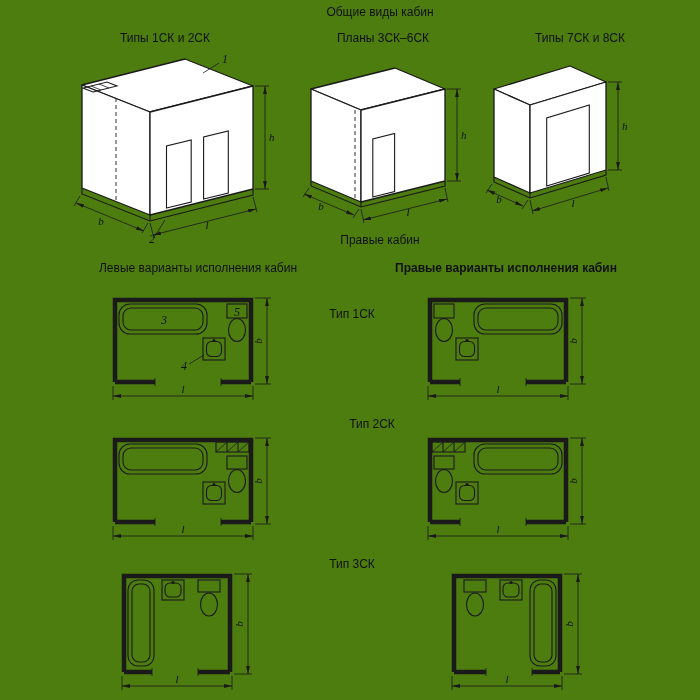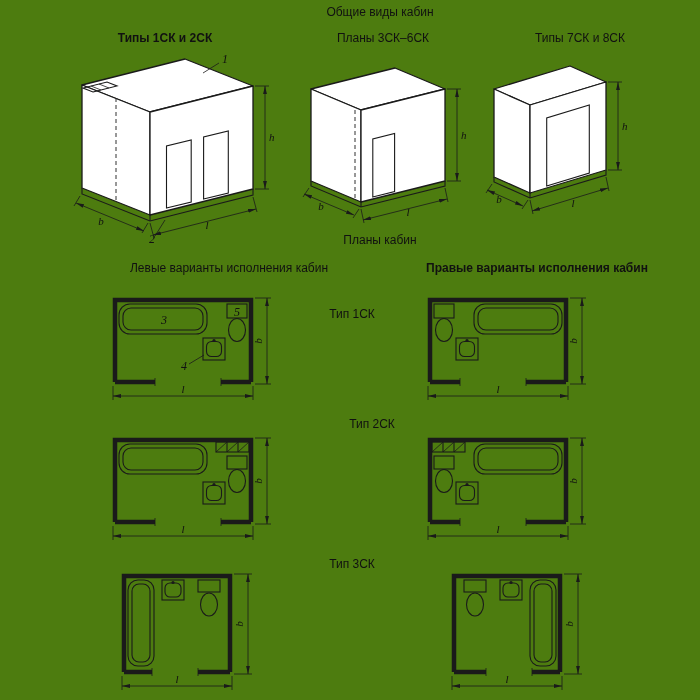--- a/index.html
+++ b/index.html
@@ -1,19 +1,19 @@
 <!DOCTYPE html>
 <html><head>
 <meta charset="utf-8">
 <style>
   html,body{margin:0;padding:0;background:#f4f4f4;}
   .page{position:relative;width:700px;height:700px;background:#4d7c0f;overflow:hidden;
         font-family:"Liberation Sans", sans-serif;color:#111;}
   .lbl{position:absolute;transform:translateX(-50%);white-space:nowrap;font-size:12px;}
-  .hdr{font-size:12px;margin-left:31px;}
+  .hdr{font-size:12px;}
   svg{position:absolute;overflow:visible;}
   .ln{fill:none;stroke:#1a1a1a;stroke-width:1.1;}
   .lnf{fill:#1a1a1a;stroke:none;}
   .face{fill:#ffffff;stroke:#1a1a1a;stroke-width:1.3;stroke-linejoin:round;}
   .wall{fill:none;stroke:#1a1a1a;stroke-width:4.5;}
   .thin{fill:none;stroke:#1a1a1a;stroke-width:0.8;}
   .dash{fill:none;stroke:#1a1a1a;stroke-width:0.9;stroke-dasharray:4 3;}
   text{fill:#111;}
   .dim{font:italic 11px "Liberation Serif", serif;}
   .num{font:italic 12px "Liberation Serif", serif;}
@@ -26,24 +26,24 @@
 
   <svg width="0" height="0">
     <defs>
       <marker id="arr" viewBox="0 0 10 6" refX="10" refY="3" markerWidth="10" markerHeight="6" orient="auto-start-reverse">
         <path d="M0,0.6 L10,3 L0,5.4 Z" fill="#1a1a1a"></path>
       </marker>
     </defs>
   </svg>
 
   <div class="lbl" style="left:380px;top:5px;">Общие виды кабин</div>
-  <div class="lbl" style="left:165px;top:31px;font-weight:bold;">Типы 1СК и 2СК</div>
+  <div class="lbl" style="left:165px;top:31px;">Типы 1СК и 2СК</div>
   <div class="lbl" style="left:383px;top:31px;">Планы 3СК–6СК</div>
   <div class="lbl" style="left:548px;top:31px;margin-left:32px;">Типы 7СК и 8СК</div>
-  <div class="lbl" style="left:380px;top:233px;">Планы кабин</div>
+  <div class="lbl" style="left:380px;top:233px;">Правые кабин</div>
   <div class="lbl hdr" style="left:198px;top:261px;">Левые варианты исполнения кабин</div>
   <div class="lbl hdr" style="left:506px;top:261px;font-weight:bold;">Правые варианты исполнения кабин</div>
   <div class="lbl" style="left:352px;top:277px;margin-top:30px;">Тип 1СК</div>
   <div class="lbl" style="left:372px;top:417px;">Тип 2СК</div>
   <div class="lbl" style="left:352px;top:557px;">Тип 3СК</div>
 
   <svg style="left:55px;top:50px;" width="230" height="195" viewBox="0 0 230 195">
     <g>
       <path class="ln" d="M27,138 L27,144 L95,171 L198,145 L198,139"></path>
       <path class="ln" d="M95,165 L95,171"></path>

